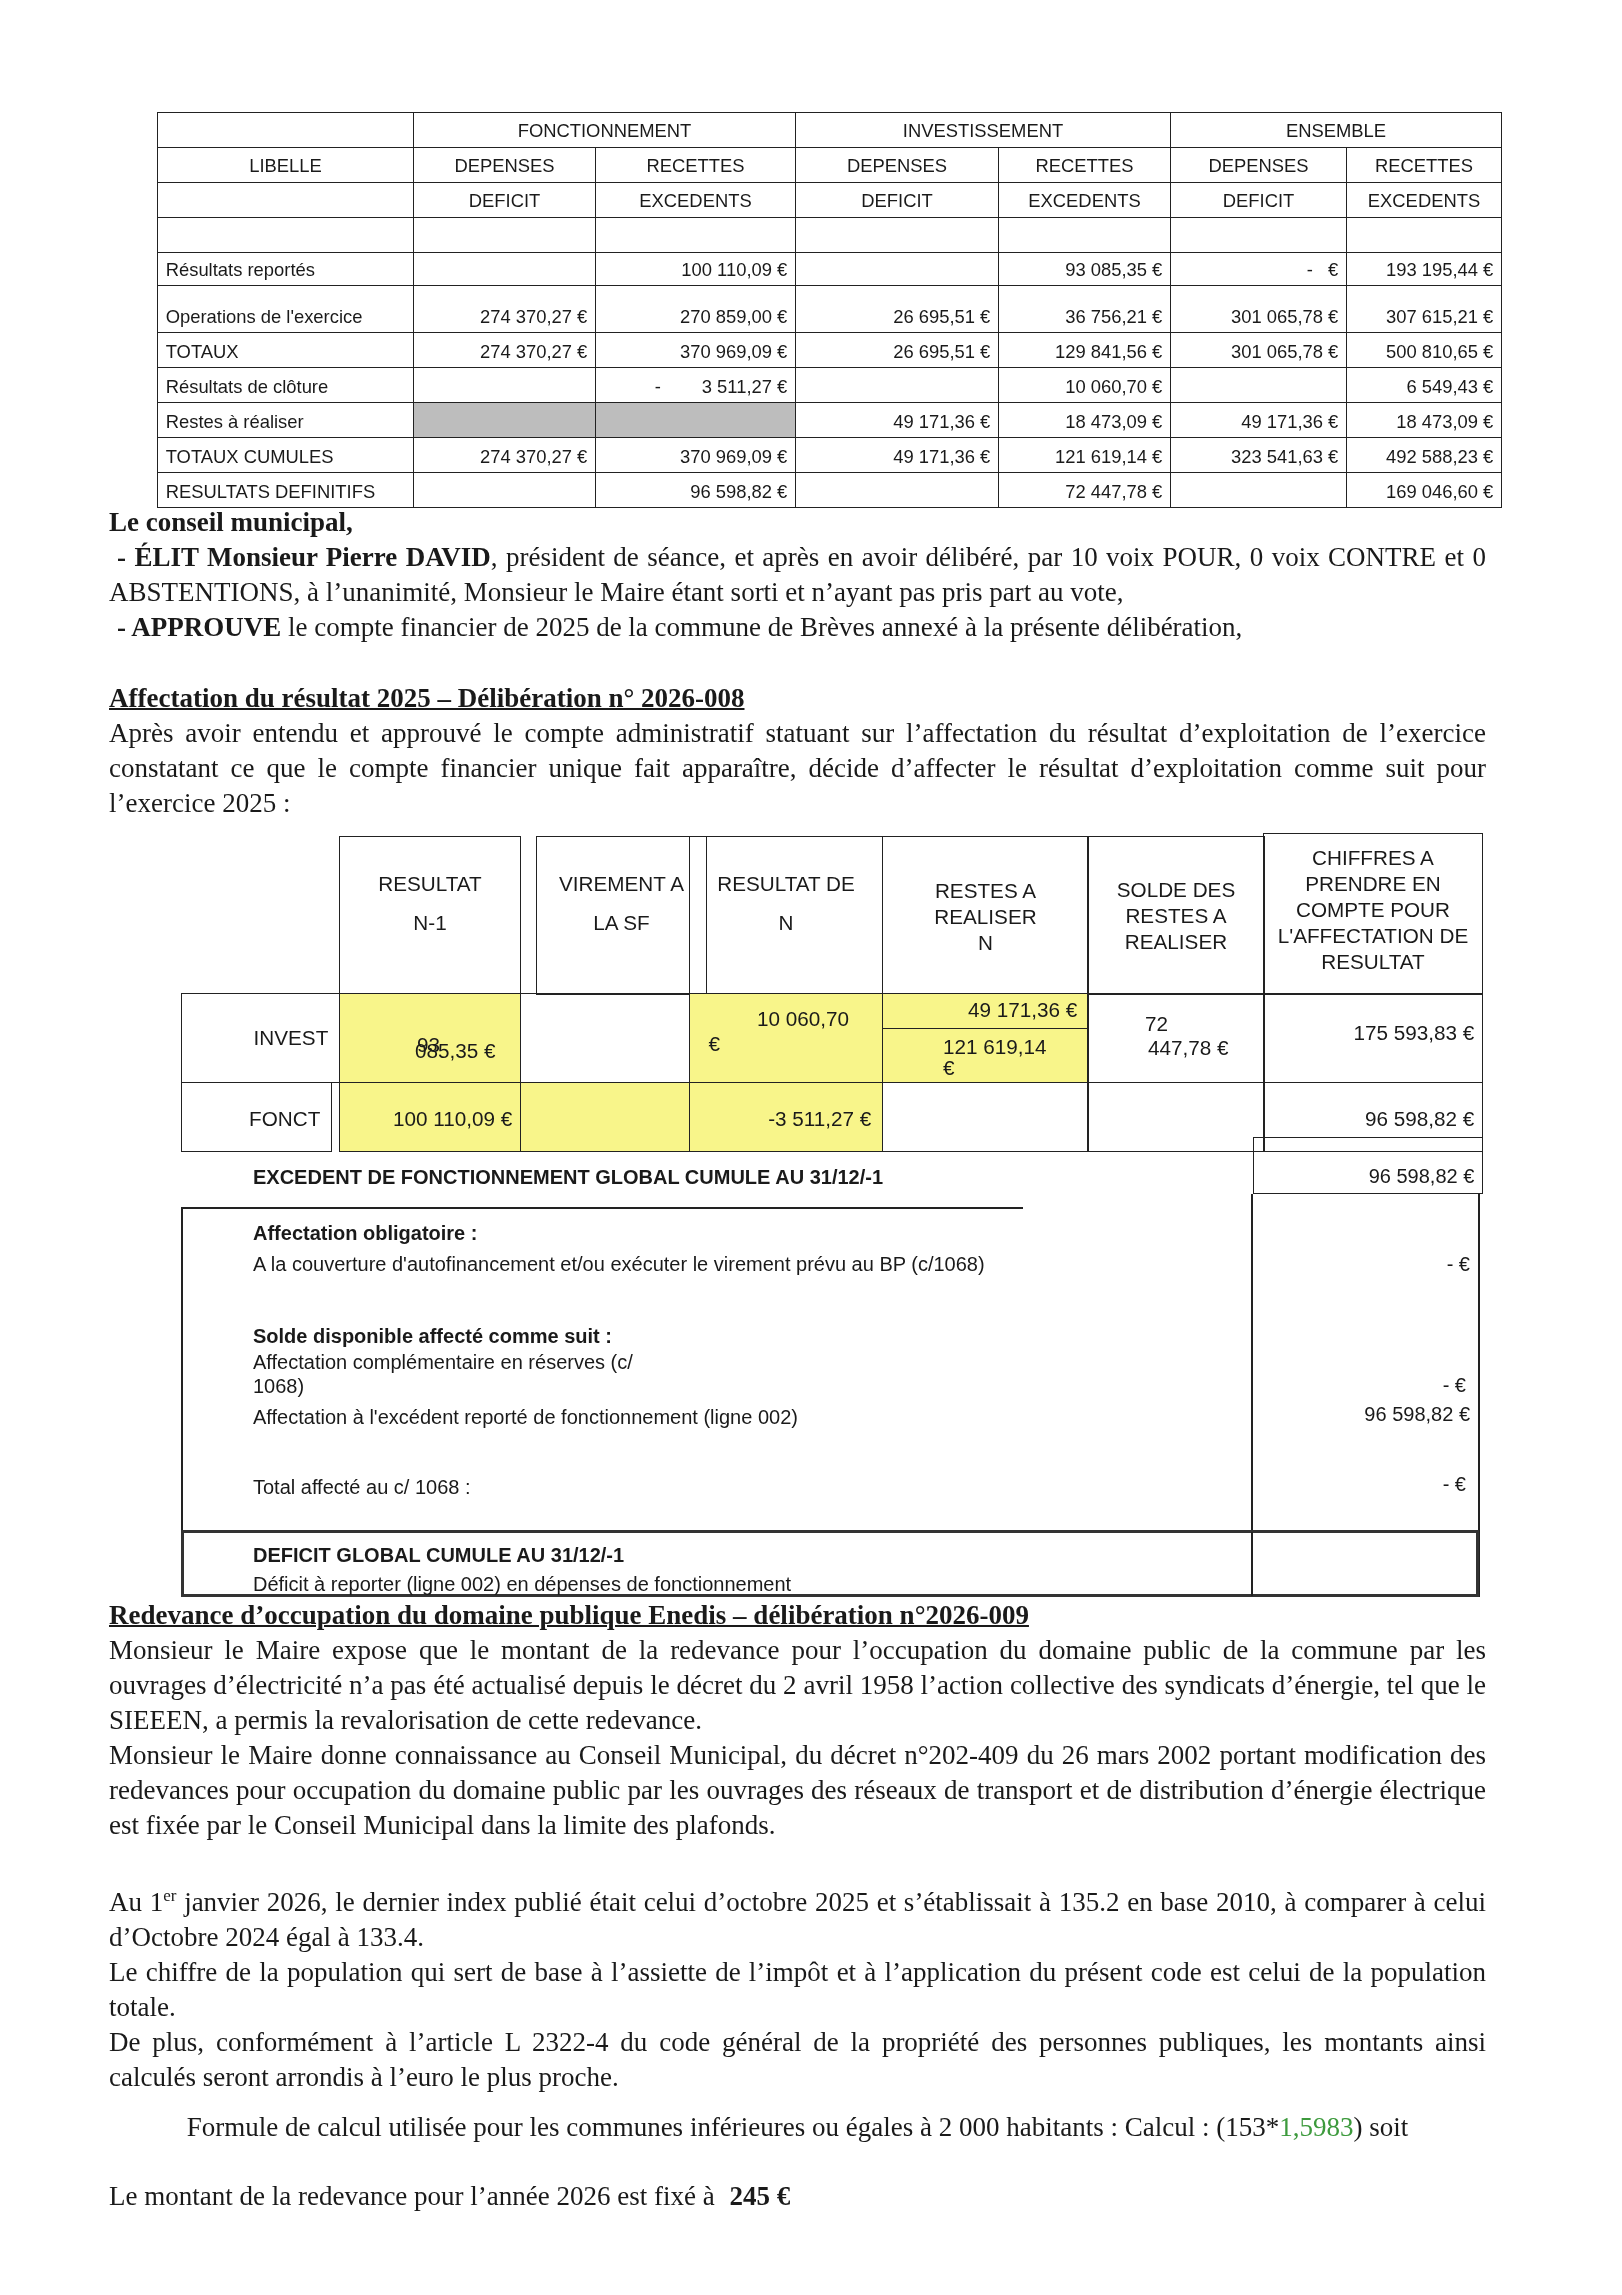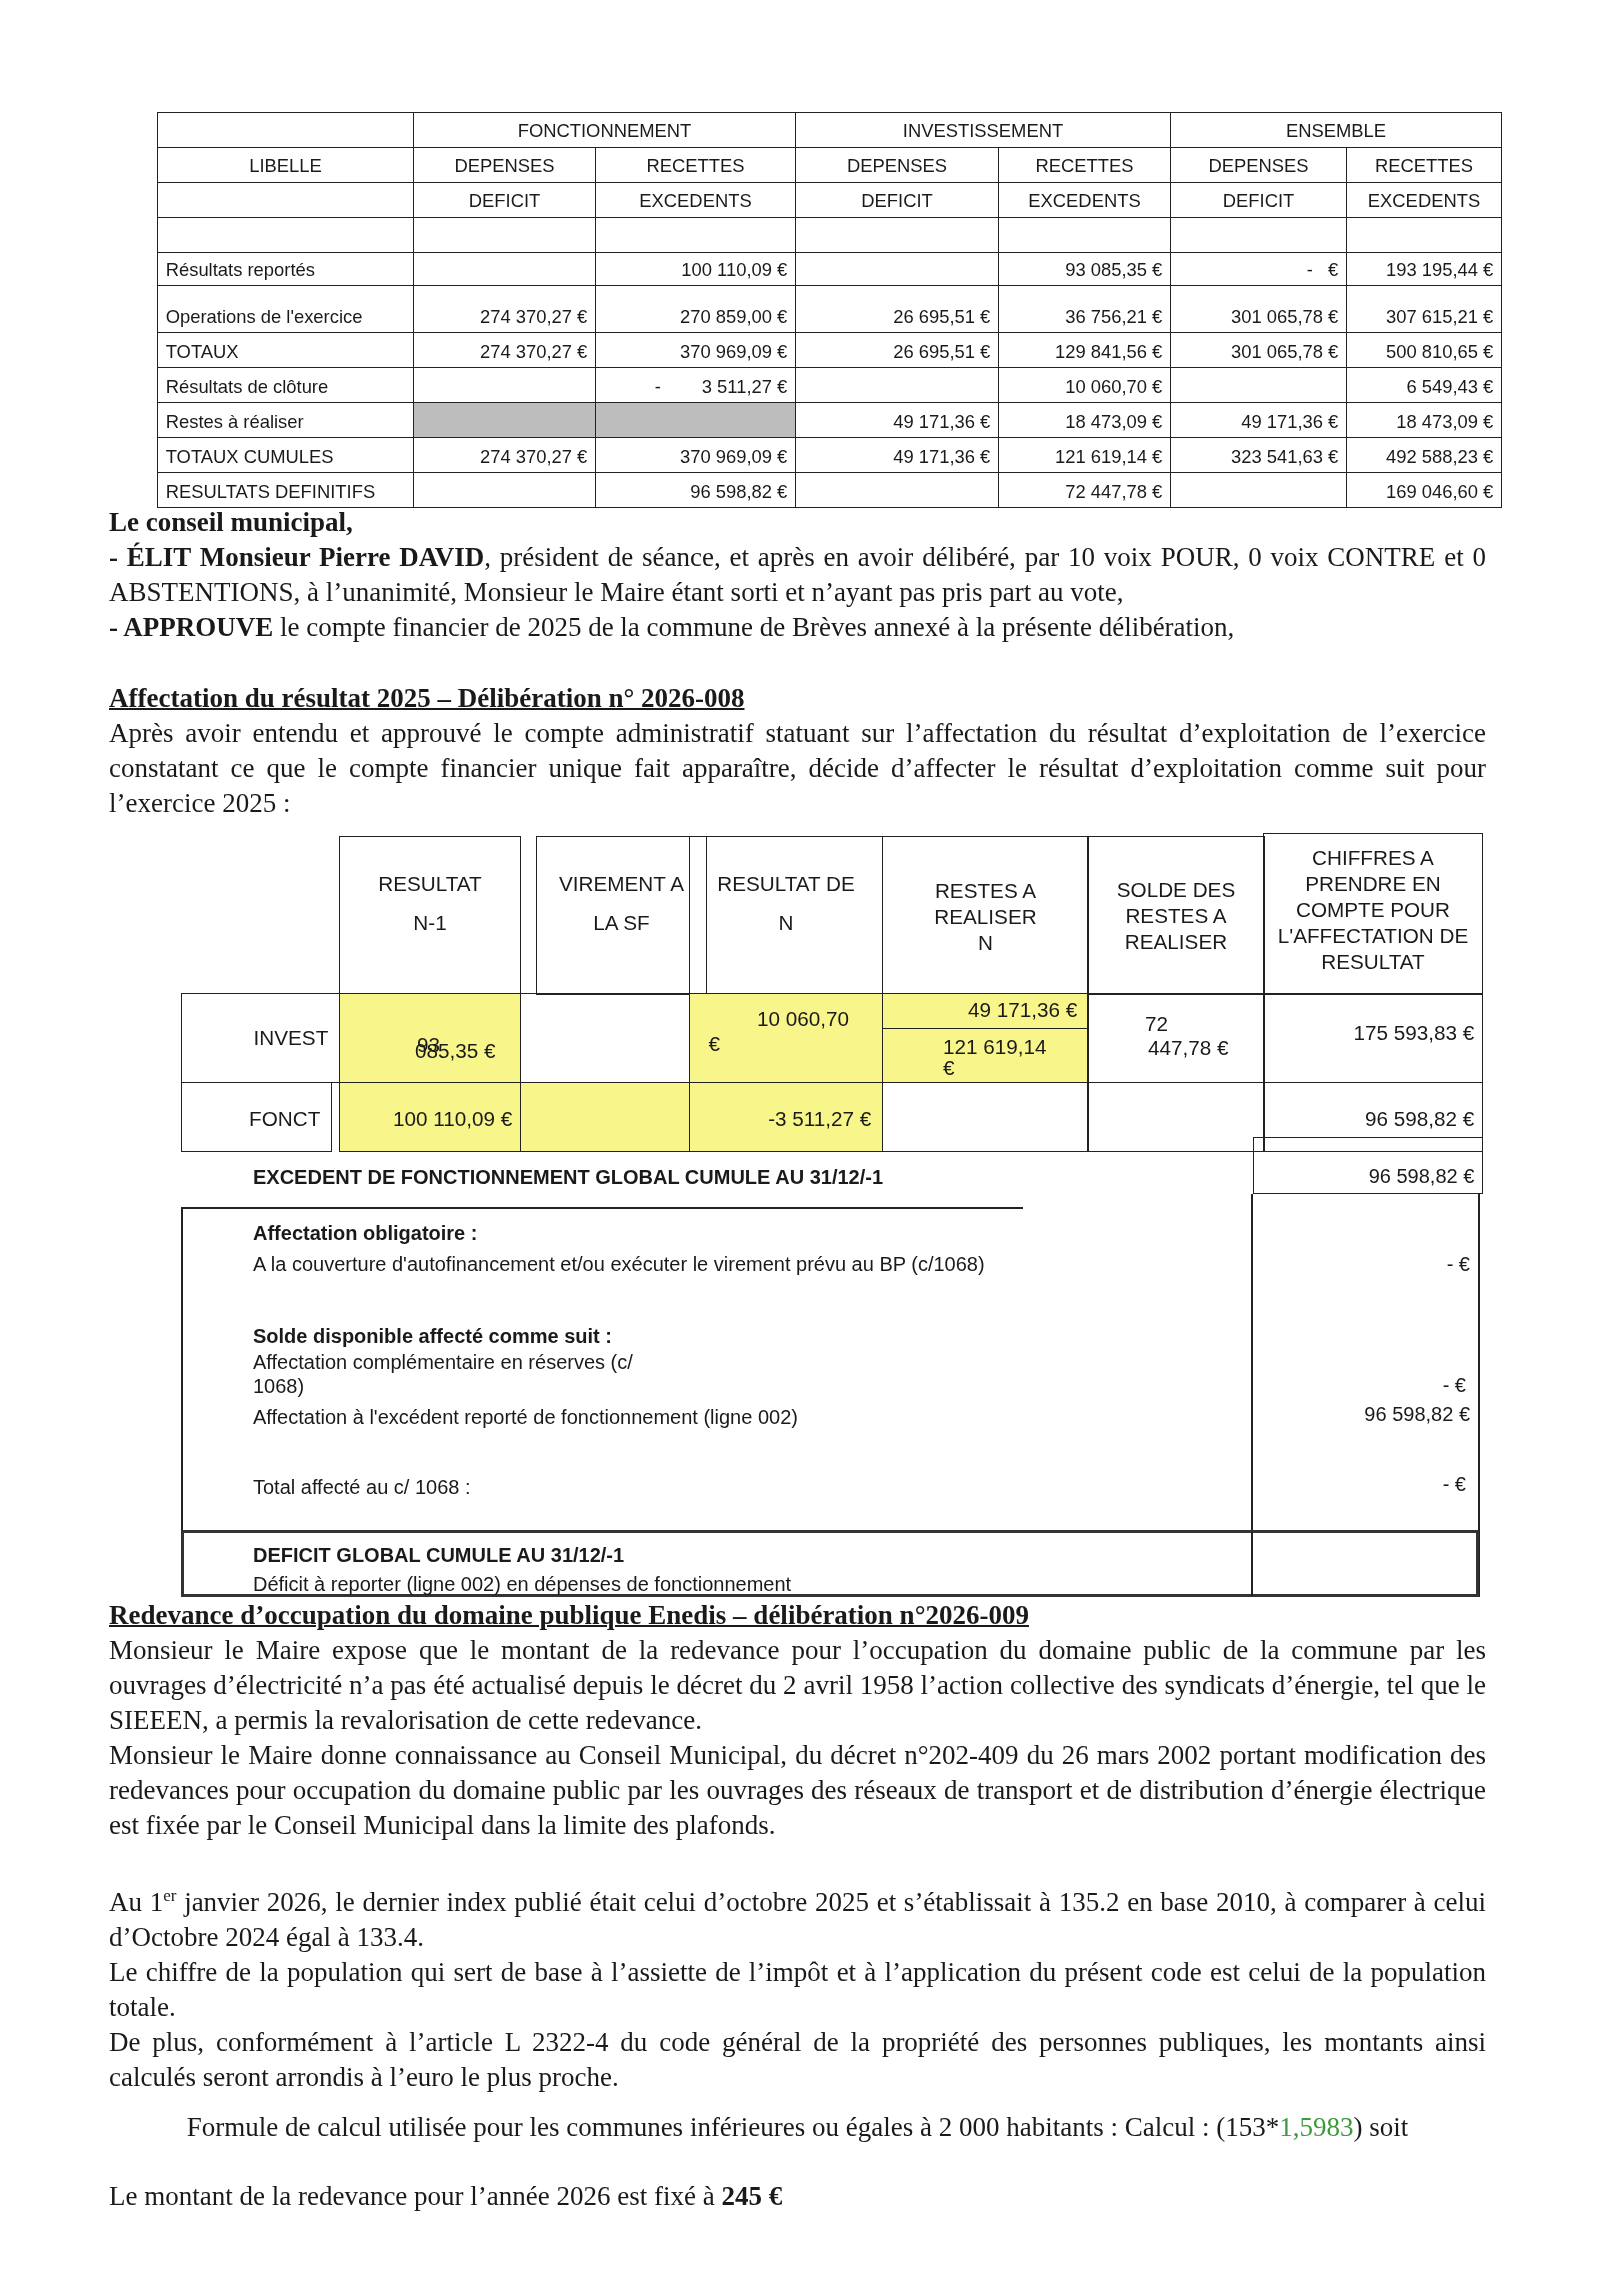--- a/index.html
+++ b/index.html
@@ -26,21 +26,21 @@
   table.results tr.tall td { height: 32px; }
   table.results tr.xtall td { height: 46px; }
   table.results tr.norm td { height: 34px; }
 
   
   .txt {
     position: absolute; left: 109px; width: 1377px;
     font-family: "Liberation Serif", serif; font-size: 27px; line-height: 35px;
     color: #1a1a1a; text-align: justify;
   }
-  .txt b { font-weight: bold; }
+  .txt b { font-weight: bold; margin-left: 8px; }
   .heading-u { font-weight: bold; text-decoration: underline; text-decoration-thickness: 2.3px; }
 
   
   .aff { position: absolute; font-family: "Liberation Sans", sans-serif; font-size: 20.7px; }
   .cell { position: absolute; box-sizing: border-box; border: 1.5px solid #222; }
   .yellow { background: #f8f58a; }
   .hdtxt { position: absolute; text-align: center; line-height: 26px; font-size: 20.7px; }
   .val { position: absolute; font-size: 20.7px; line-height: 26px; }
 
   

